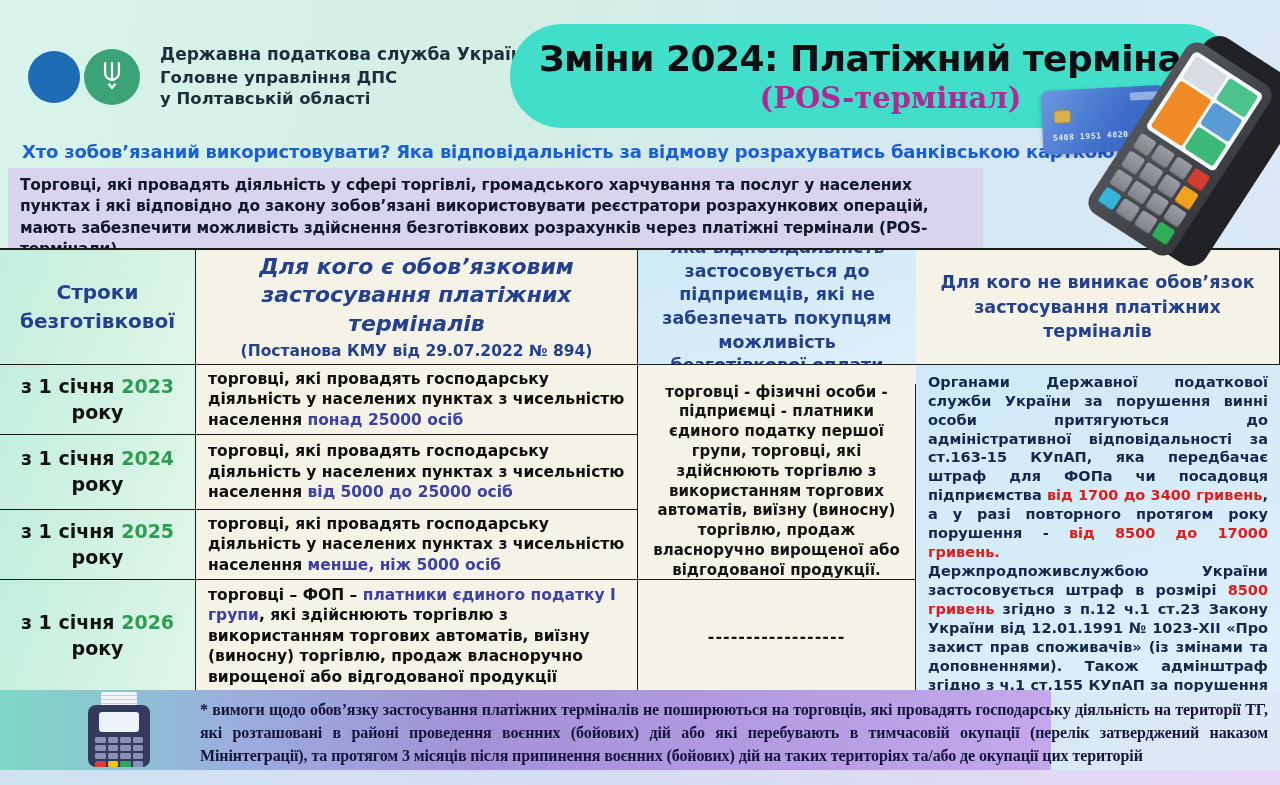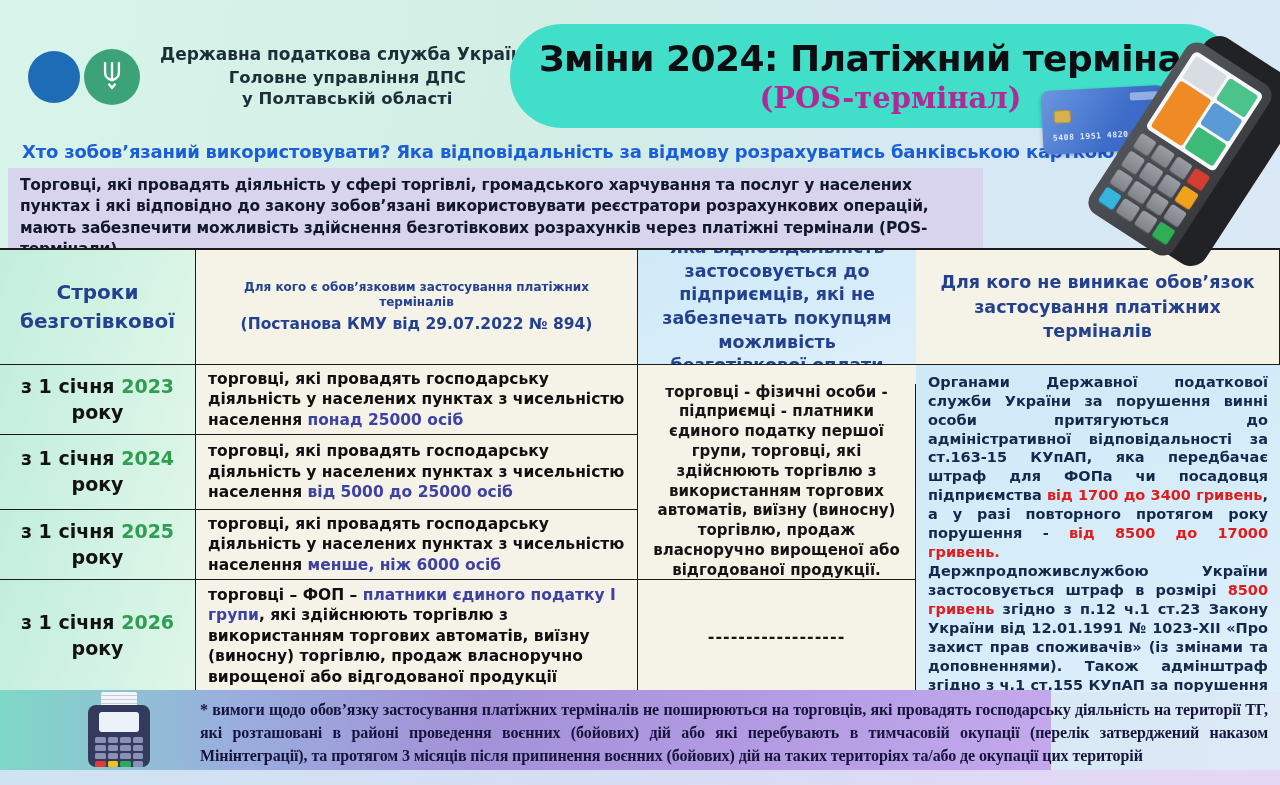--- a/index.html
+++ b/index.html
@@ -8,21 +8,21 @@
          background:linear-gradient(100deg,#d9f4ea 0%,#d3eee4 38%,#d5e8f4 72%,#dde9f7 100%); }
 
   
   .logo-wrap { position:absolute; left:28px; top:48px; width:130px; height:60px; }
   .circle-blue { position:absolute; left:0; top:3px; width:52px; height:52px; border-radius:50%;
                  background:#1d6cb5; }
   .circle-green { position:absolute; left:56px; top:1px; width:56px; height:56px; border-radius:50%;
                   background:#3ba377; display:flex; align-items:center; justify-content:center; }
   .agency { position:absolute; left:160px; top:44px; color:#1c2f39; }
   .agency .l1 { font-size:17px; font-weight:700; margin-bottom:4px; }
-  .agency .l2, .agency .l3 { font-size:16.5px; font-weight:700; line-height:1.25;text-align:center; }
+  .agency .l2, .agency .l3 { font-size:16.5px; font-weight:700; line-height:1.25; }
 
   .banner { position:absolute; left:510px; top:24px; width:726px; height:104px; border-radius:52px;
             background:#41dfc9; display:flex; flex-direction:column; align-items:center;
             justify-content:center; z-index:2; }
   .banner-title { font-size:36px; font-weight:800; color:#0d0d12; letter-spacing:-.5px; }
   .banner-sub { font-family:"DejaVu Serif","Liberation Serif",serif; font-size:29px; font-weight:700;
                 color:#b02a97; margin-top:2px;margin-left:35px; }
 
   
   .hero-art { position:absolute; left:1018px; top:46px; width:262px; height:210px; z-index:6; }
@@ -70,21 +70,21 @@
          border-top:2px solid #1b1b1b; border-bottom:2px solid #1b1b1b; background:#f5f2e8; }
   .cell { border-right:1.5px solid #1b1b1b; border-bottom:1.5px solid #1b1b1b;
           padding:6px 12px; overflow:hidden; }
   .no-r { border-right:none; } .no-b { border-bottom:none; }
   .mint { background:linear-gradient(110deg,#c2eedd,#dff6e8); }
   .cream { background:#f5f2e8; }
   .bluebg { background:linear-gradient(160deg,#cfe9f7,#ddeffb); }
   .hcell { display:flex; flex-direction:column; align-items:center; justify-content:center;
            text-align:center; color:#24418f; font-weight:800; }
   .h1t { font-size:20px; line-height:1.45; }
-  .h2t { font-size:12px; line-height:1.3; }
+  .h2t { font-size:22px; line-height:1.3;font-style:italic; }
   .h2s { font-size:15.5px; font-weight:700; margin-top:3px; line-height:1.3; }
   .h3t { font-size:17.5px; line-height:1.4; }
   .h4t { font-size:17.5px; line-height:1.35; }
   .date-cell { display:flex; align-items:center; justify-content:flex-end; text-align:center;
                font-size:19px; font-weight:800; color:#121212; line-height:1.35; }
   .date-cell .yr { color:#2f9e52; }
   .who-cell { font-size:15.5px; font-weight:700; color:#0f0f0f; line-height:1.32;
               display:flex; align-items:center; }
   .who-cell p { width:100%; }
   .hl { color:#3d41a4; }
@@ -216,21 +216,21 @@
     <div><span>з 1 січня </span><span class="yr">2024</span><span> року</span></div>
   </div>
   <div class="cell cream who-cell">
     <p><span>торговці, які провадять господарську діяльність у населених пунктах з чисельністю населення </span><span class="hl">від 5000 до 25000 осіб</span><span></span></p>
   </div>
 
   <div class="cell mint date-cell">
     <div><span>з 1 січня </span><span class="yr">2025</span><span> року</span></div>
   </div>
   <div class="cell cream who-cell">
-    <p><span>торговці, які провадять господарську діяльність у населених пунктах з чисельністю населення </span><span class="hl">менше, ніж 6000 осіб</span><span></span></p>
+    <p><span>торговці, які провадять господарську діяльність у населених пунктах з чисельністю населення </span><span class="hl">менше, ніж 5000 осіб</span><span></span></p>
   </div>
 
   <div class="cell mint date-cell no-b">
     <div><span>з 1 січня </span><span class="yr">2026</span><span> року</span></div>
   </div>
   <div class="cell cream who-cell no-b">
     <p><span>торговці – ФОП – </span><span class="hl">платники єдиного податку І групи</span><span>, які здійснюють торгівлю з використанням торгових автоматів, виїзну (виносну) торгівлю, продаж власноручно вирощеної або відгодованої продукції</span></p>
   </div>
   <div class="cell cream dash-cell no-b">------------------</div>
 </div>

